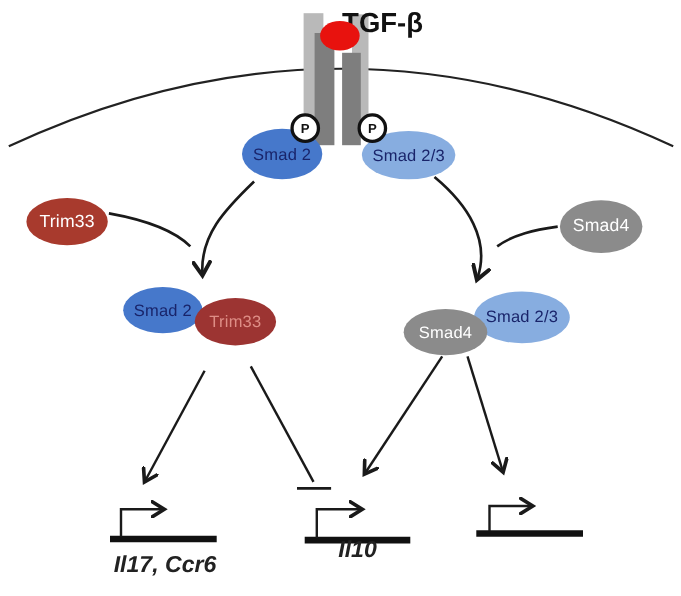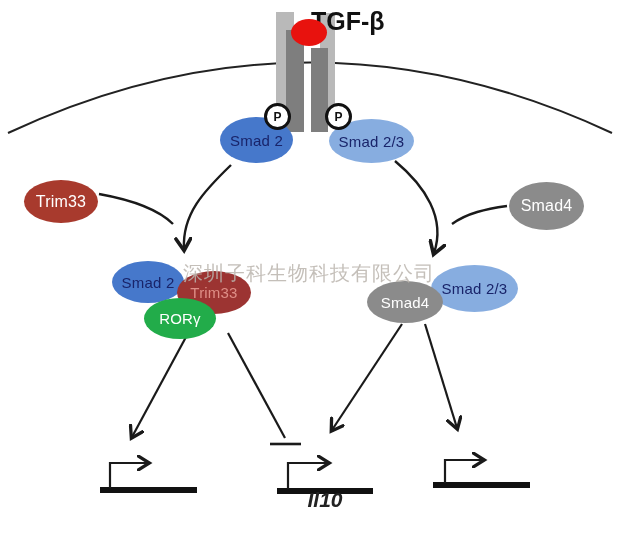--- a/index.html
+++ b/index.html
@@ -89,21 +89,20 @@
   <div class="phospho" id="phospho-right">P</div>
 
   <div class="oval" id="smad2-top">Smad 2</div>
   <div class="oval" id="smad23-top">Smad 2/3</div>
 
   <div class="oval" id="trim33-free">Trim33</div>
   <div class="oval" id="smad4-free">Smad4</div>
 
   <div class="oval" id="smad2-cplx">Smad 2</div>
   <div class="oval" id="trim33-cplx">Trim33</div>
-  <div class="oval" id="rorg-cplx">RORγ</div>
 
   <div class="oval" id="smad23-cplx">Smad 2/3</div>
   <div class="oval" id="smad4-cplx">Smad4</div>
 
+  <div class="lbl gene-label" id="gene-il17">Il17, Ccr6</div>
   <div class="lbl gene-label" id="gene-il10">Il10</div>
 
-  <div id="watermark">深圳子科生物科技有限公司</div>
 </div>
 
 </body></html>

